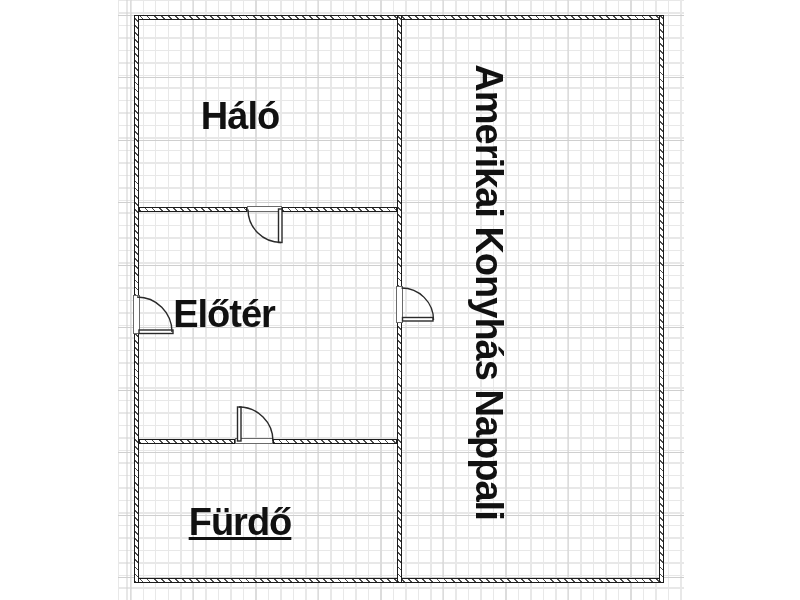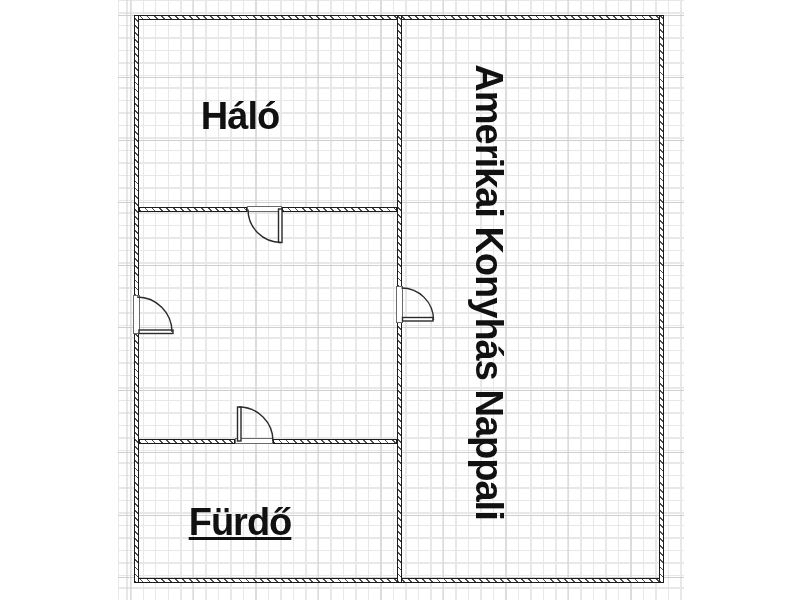--- a/index.html
+++ b/index.html
@@ -78,18 +78,19 @@
       <path d="M 401.5 288 A 32 32 0 0 1 433.5 320"></path>
     </g>
     <g stroke="#2a2a2a" stroke-width="1.4" fill="none">
       <rect x="237.5" y="407" width="3.5" height="34" fill="#ffffff"></rect>
       <path d="M 239 407 A 34 34 0 0 1 273 441"></path>
     </g>
   </svg>
 
   <div class="room-label" style="left:240px;top:116px;">Háló</div>
 
+  <div class="room-label" style="left:224px;top:314px;">Előtér</div>
 
   <div class="room-label" style="left:240px;top:522px;text-decoration:underline;">Fürdő</div>
 
   <div class="room-label vertical" style="left:489px;top:292px;">Amerikai Konyhás Nappali</div>
 
 </div>
 
 </body></html>

